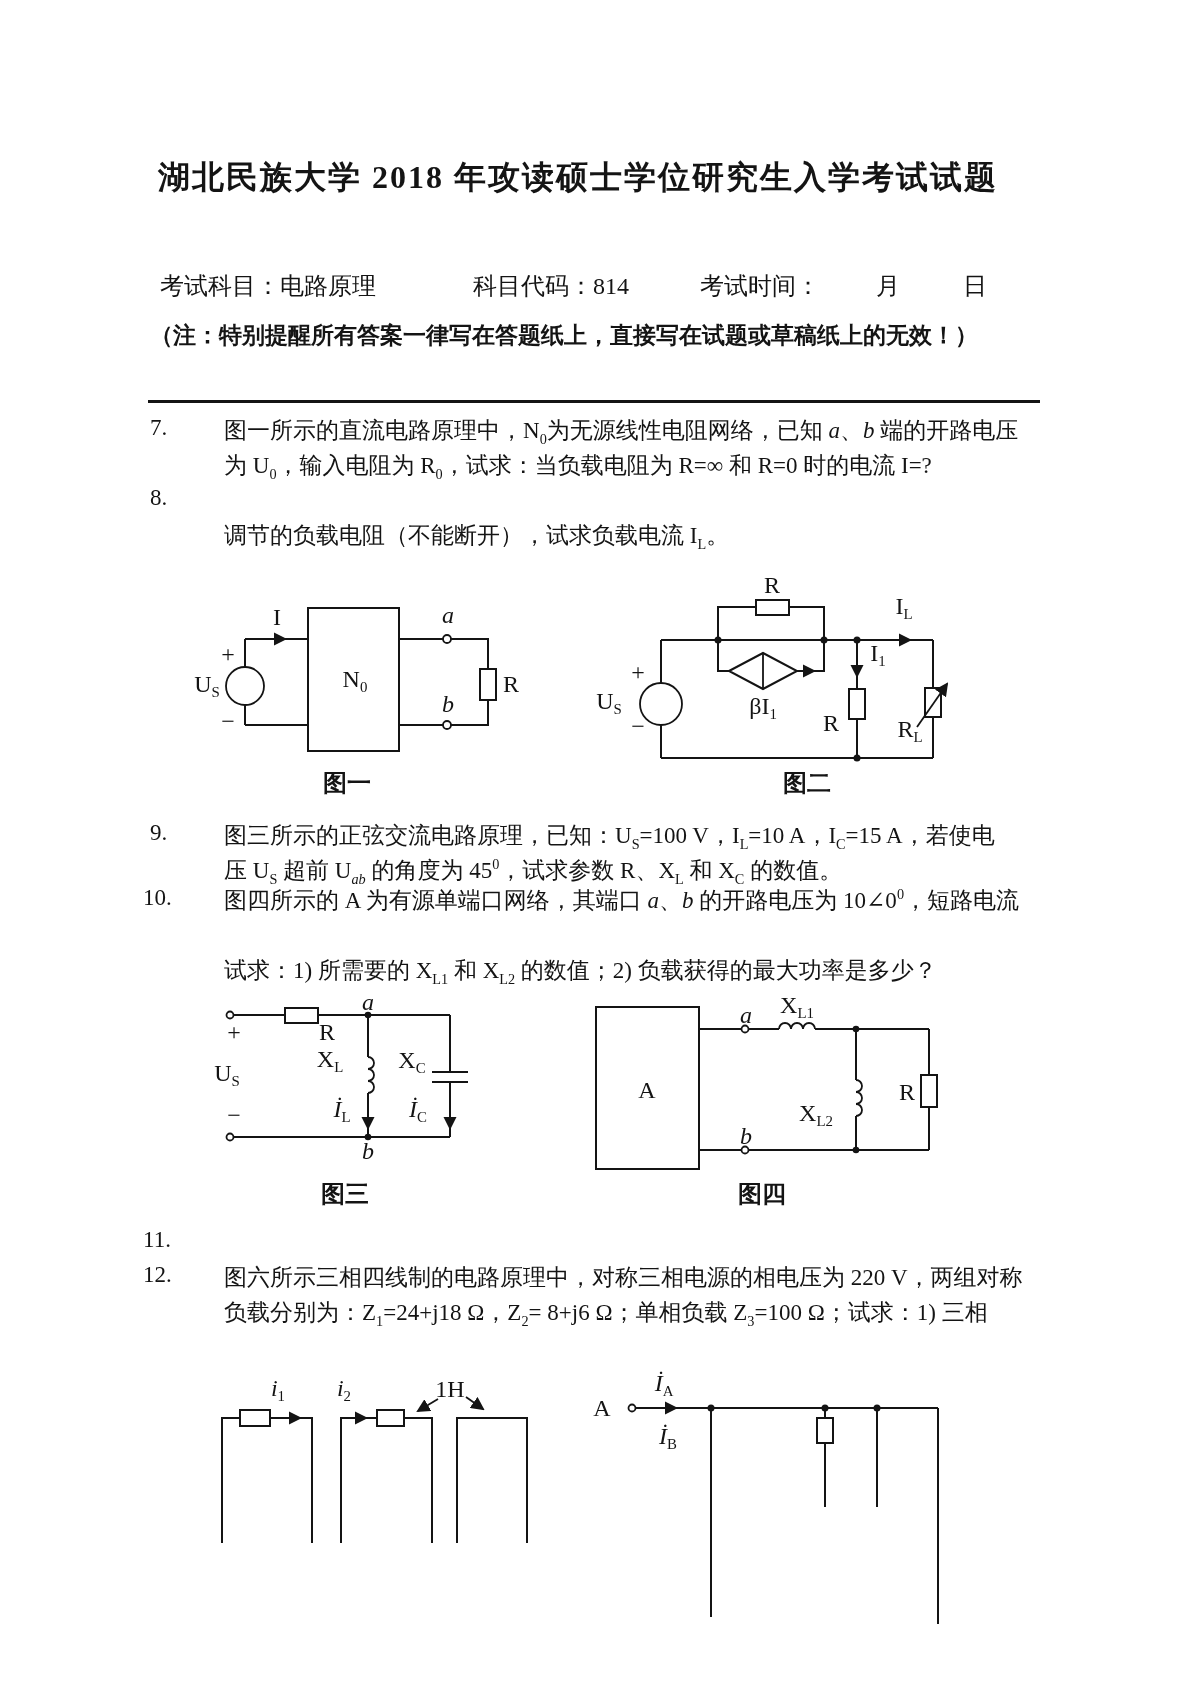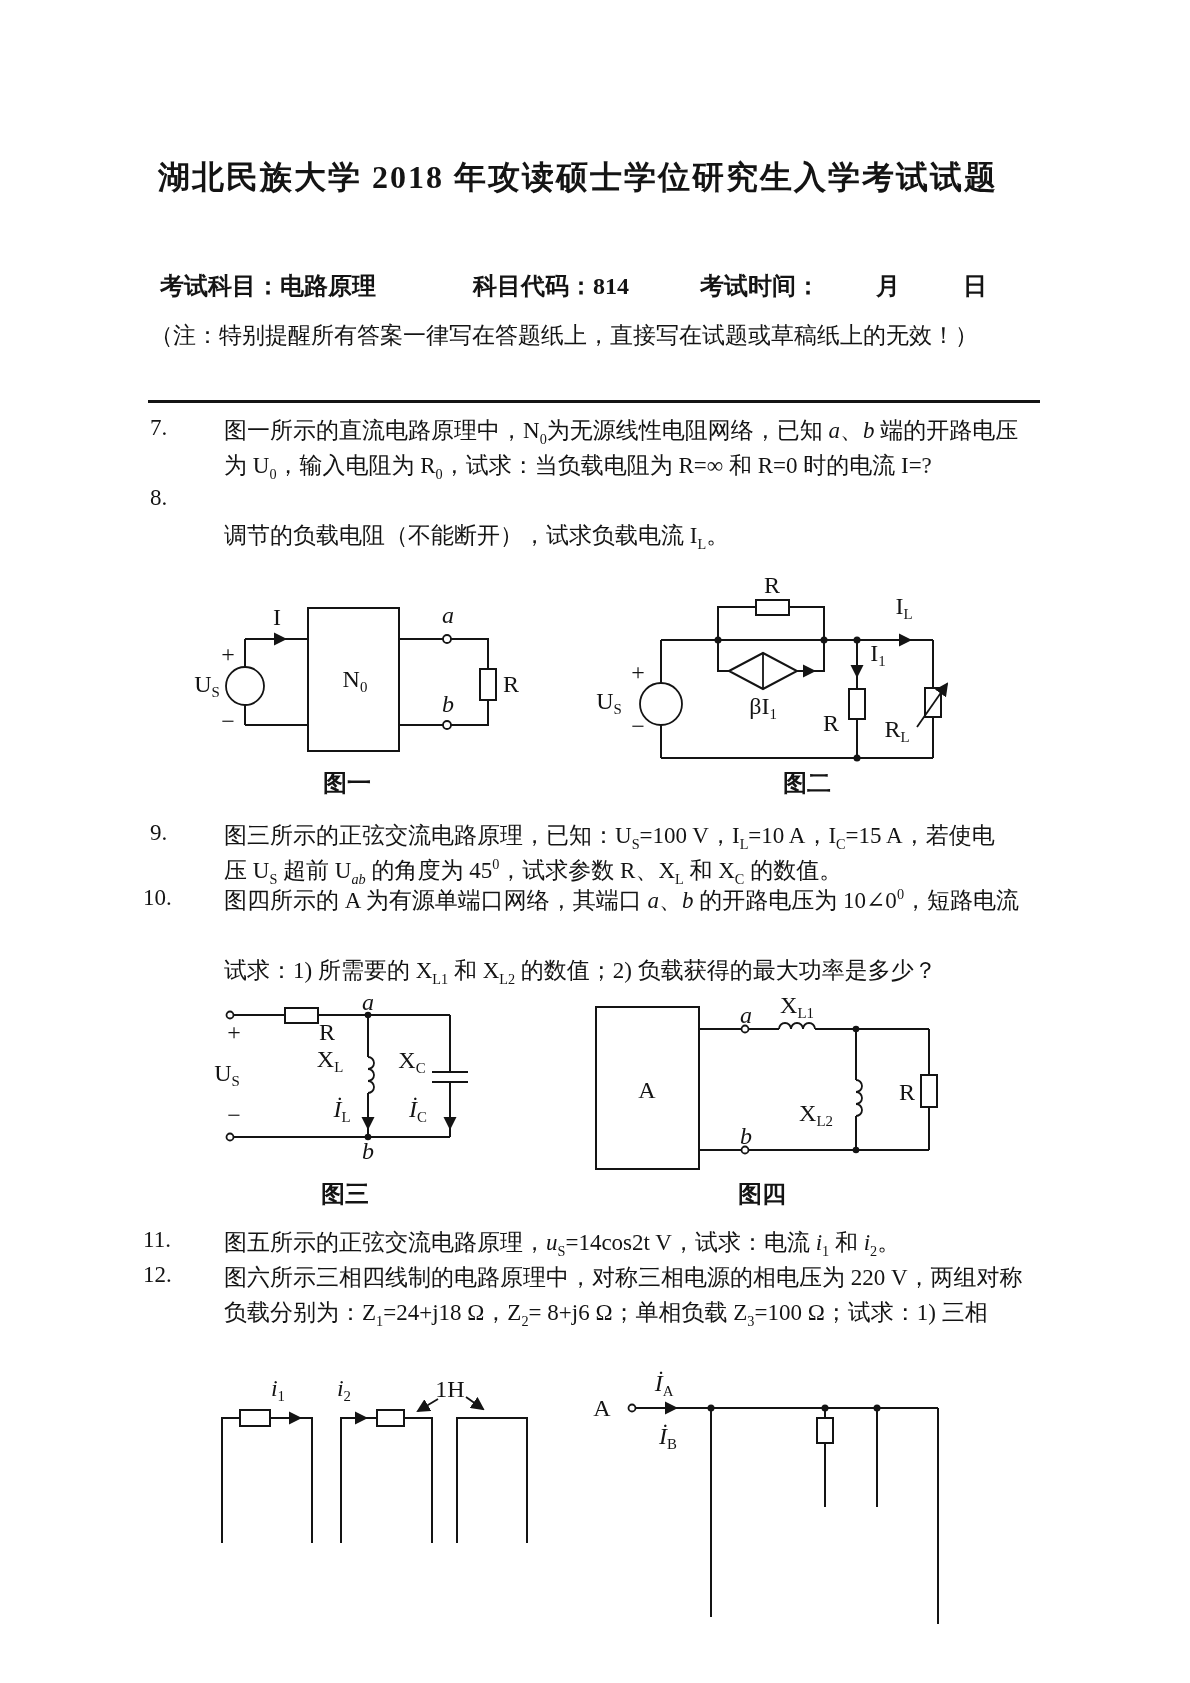--- a/index.html
+++ b/index.html
@@ -1,22 +1,22 @@
 <!DOCTYPE html>
 <html><head>
 <meta charset="utf-8">
 <style>
   html,body{margin:0;padding:0;background:#ffffff;}
   .page{
     position:relative;width:1190px;height:1683px;background:#ffffff;overflow:hidden;
     font-family:"Liberation Serif","DejaVu Serif",serif;color:#141414;
   }
   .title{position:absolute;left:158px;top:156px;font-size:32px;font-weight:bold;letter-spacing:2px;white-space:nowrap;}
-  .meta-item{position:absolute;font-size:24px;font-weight:bold;white-space:nowrap;text-align:center;}
-  .note{position:absolute;left:150px;top:320px;font-size:23px;font-weight:normal;white-space:nowrap;text-align:center;}
+  .meta-item{position:absolute;font-size:24px;font-weight:normal;white-space:nowrap;text-align:center;}
+  .note{position:absolute;left:150px;top:320px;font-size:23px;font-weight:bold;white-space:nowrap;text-align:center;}
   .rule{position:absolute;left:148px;top:400px;width:892px;height:3px;background:#141414;}
   .qnum{position:absolute;font-size:23px;white-space:nowrap;}
   .qline{position:absolute;font-size:23px;white-space:nowrap;margin-left:36px;}
   sub{font-size:0.62em;}
   sup{font-size:0.62em;}
   .fig{position:absolute;}
   .fig svg{position:absolute;left:0;top:0;}
   .lbl{position:absolute;transform:translate(-50%,-50%);font-size:24px;line-height:1;white-space:nowrap;}
   .cap{position:absolute;transform:translate(-50%,-50%);font-size:24px;white-space:nowrap;font-weight:bold;}
   .wire{stroke:#141414;stroke-width:2;fill:none;}
@@ -124,21 +124,21 @@
       </g>
     </svg>
     <span class="lbl" style="left:212px;top:45px">R</span>
     <span class="lbl" style="left:344px;top:68px">I<sub>L</sub></span>
     <span class="lbl" style="left:318px;top:115px">I<sub>1</sub></span>
     <span class="lbl" style="left:78px;top:132px">+</span>
     <span class="lbl" style="left:49px;top:163px">U<sub>S</sub></span>
     <span class="lbl" style="left:78px;top:186px">−</span>
     <span class="lbl" style="left:203px;top:168px">βI<sub>1</sub></span>
     <span class="lbl" style="left:271px;top:183px">R</span>
-    <span class="lbl" style="left:337px;top:191px">R<sub>L</sub></span>
+    <span class="lbl" style="left:350px;top:191px">R<sub>L</sub></span>
   </div>
   <div class="cap" style="left:807px;top:783px">图二</div>
 
   <div class="qnum" style="left:150px;top:820px">9.</div>
   <div class="qline" style="left:188px;top:820px">图三所示的正弦交流电路原理，已知：U<sub>S</sub>=100 V，I<sub>L</sub>=10 A，I<sub>C</sub>=15 A，若使电</div>
   <div class="qline" style="left:188px;top:855px">压 U<sub>S</sub> 超前 U<sub><i>ab</i></sub> 的角度为 45<sup>0</sup>，试求参数 R、X<sub>L</sub> 和 X<sub>C</sub> 的数值。</div>
 
   <div class="qnum" style="left:143px;top:885px">10.</div>
   <div class="qline" style="left:188px;top:885px">图四所示的 A 为有源单端口网络，其端口 <i>a</i>、<i>b</i> 的开路电压为 10∠0<sup>0</sup>，短路电流</div>
   <div class="qline" style="left:188px;top:955px">试求：1) 所需要的 X<sub>L1</sub> 和 X<sub>L2</sub> 的数值；2) 负载获得的最大功率是多少？</div>
@@ -207,21 +207,20 @@
     <span class="lbl" style="left:57px;top:95px">A</span>
     <span class="lbl" style="left:156px;top:20px"><i>a</i></span>
     <span class="lbl" style="left:207px;top:12px">X<sub>L1</sub></span>
     <span class="lbl" style="left:226px;top:120px">X<sub>L2</sub></span>
     <span class="lbl" style="left:317px;top:97px">R</span>
     <span class="lbl" style="left:156px;top:141px"><i>b</i></span>
   </div>
   <div class="cap" style="left:762px;top:1194px">图四</div>
 
   <div class="qnum" style="left:143px;top:1227px">11.</div>
-  <div class="qline" style="left:188px;top:1227px">图五所示的正弦交流电路原理，<i>u</i><sub>S</sub>=14cos2t V，试求：电流 <i>i</i><sub>1</sub> 和 <i>i</i><sub>2</sub>。</div>
 
   <div class="qnum" style="left:143px;top:1262px">12.</div>
   <div class="qline" style="left:188px;top:1262px">图六所示三相四线制的电路原理中，对称三相电源的相电压为 220 V，两组对称</div>
   <div class="qline" style="left:188px;top:1297px">负载分别为：Z<sub>1</sub>=24+j18 Ω，Z<sub>2</sub>= 8+j6 Ω；单相负载 Z<sub>3</sub>=100 Ω；试求：1) 三相</div>
 
   <div class="fig" style="left:210px;top:1378px;width:330px;height:170px">
     <svg width="330" height="170" viewBox="0 0 330 170">
       <g>
         <path class="wire" d="M12,165 L12,40 L30,40"></path>
         <rect class="boxw" x="30" y="32" width="30" height="16"></rect>

